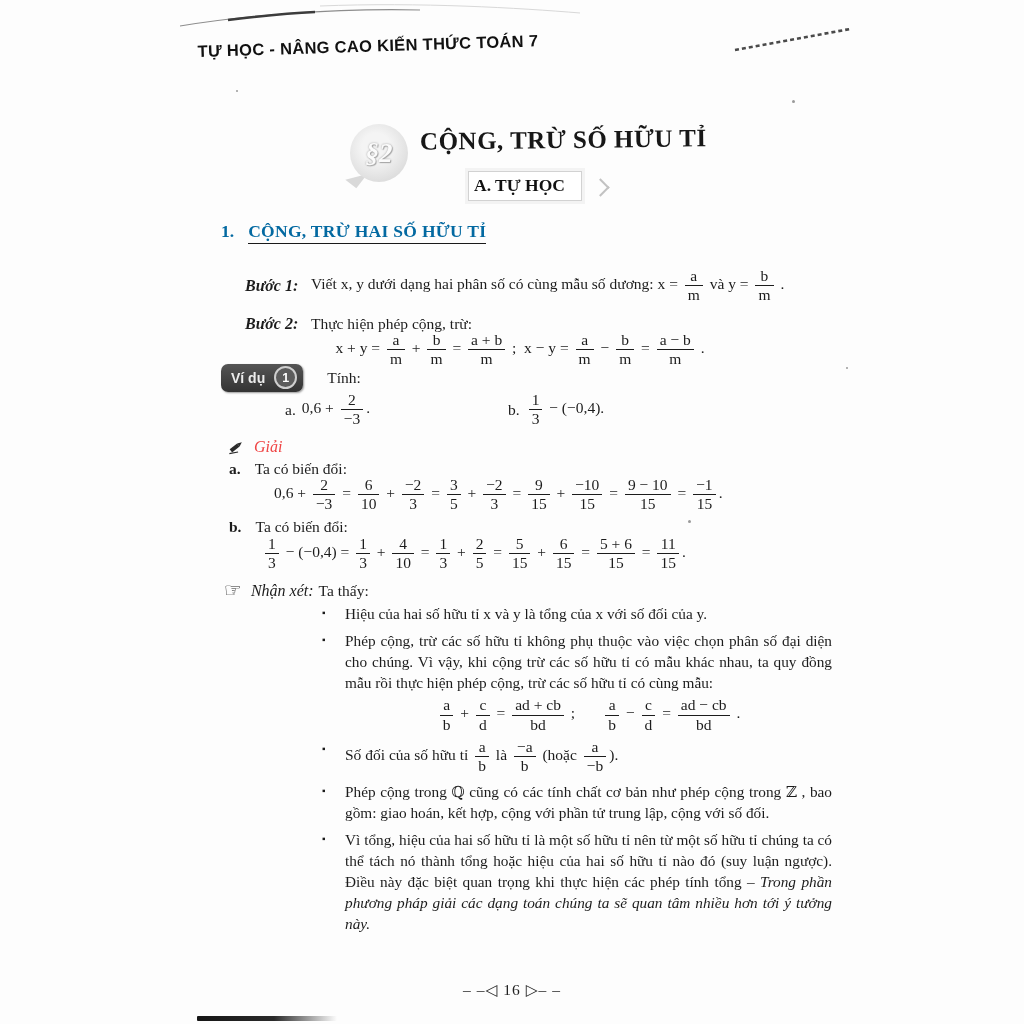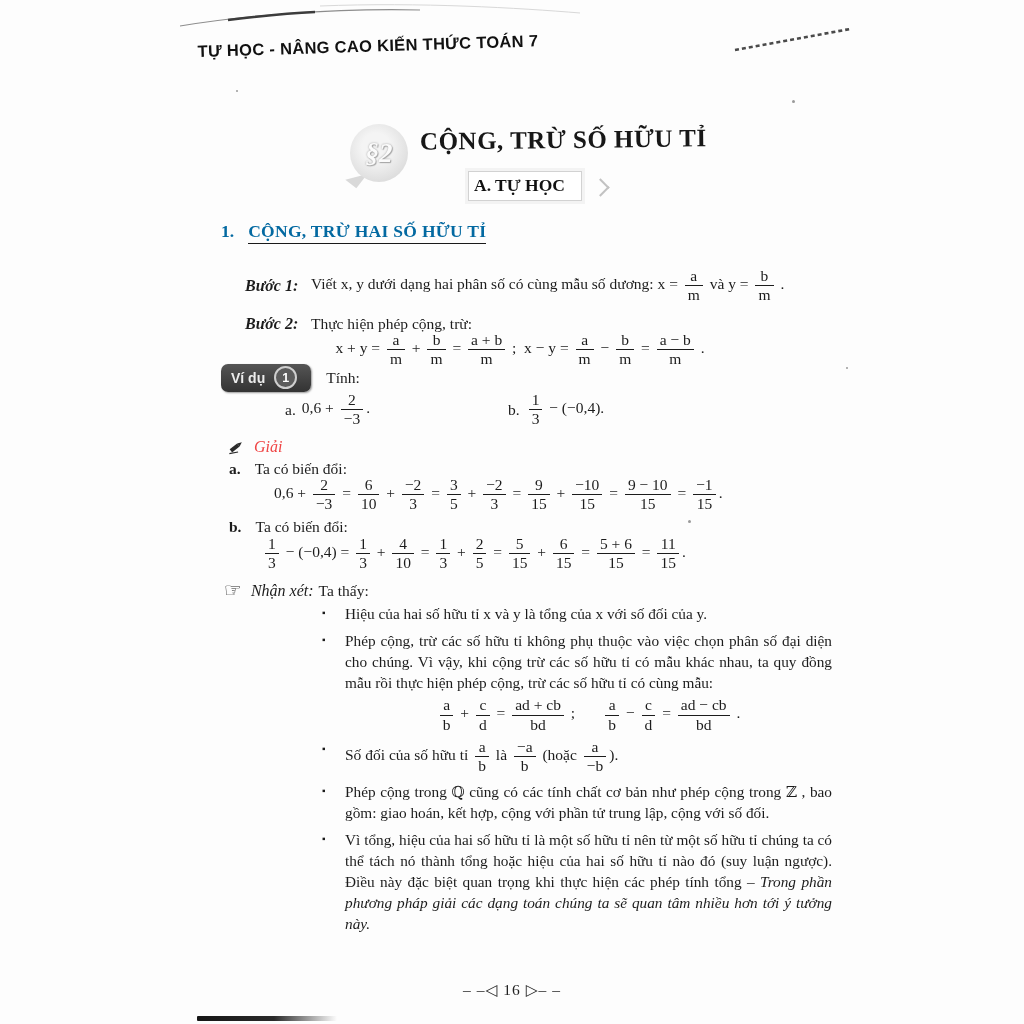--- a/index.html
+++ b/index.html
@@ -36,25 +36,25 @@
   .eq,.eq-txt{font-size:15.5px;}
   .eq-txt{white-space:pre-wrap;}
   .frac{display:inline-block;text-align:center;vertical-align:middle;margin:0 3px;line-height:1.05;}
   .frac .num{display:block;border-bottom:1.2px solid #1c1c1c;padding:0 3px 1px 3px;}
   .frac .den{display:block;padding:1px 3px 0 3px;}
   .eqcenter{position:absolute;text-align:center;}
   
   .exrow{position:absolute;left:221px;top:364px;display:flex;align-items:center;}
   .exbadge{background:linear-gradient(#555,#333);color:#ececec;border-radius:7px;
        font-family:"Liberation Sans","DejaVu Sans",sans-serif;font-weight:bold;font-size:14px;
-       padding:2px 14px 3px 10px;display:flex;align-items:center;box-shadow:1px 1px 2px #999;}
+       padding:2px 6px 3px 10px;display:flex;align-items:center;box-shadow:1px 1px 2px #999;}
   .exnum{display:inline-flex;align-items:center;justify-content:center;width:19px;height:19px;
        border-radius:50%;background:#5c5c5c;border:2px solid #cfcfcf;color:#fff;font-size:12.5px;
        margin-left:9px;}
-  .exprompt{margin-left:15px;font-size:15.5px;}
+  .exprompt{margin-left:24px;font-size:15.5px;}
   .partrow{position:absolute;display:flex;align-items:center;}
   .plab{font-weight:normal;margin-right:6px;}
   
   .solrow{position:absolute;left:227px;top:437px;display:flex;align-items:center;}
   .pen{width:19px;height:19px;margin-right:8px;}
   .gi{font-style:italic;font-size:16px;color:#ef4444;}
   .abline{position:absolute;font-size:15.5px;}
   .abline b{margin-right:14px;}
   
   .remrow{position:absolute;left:224px;top:577px;display:flex;align-items:baseline;}

